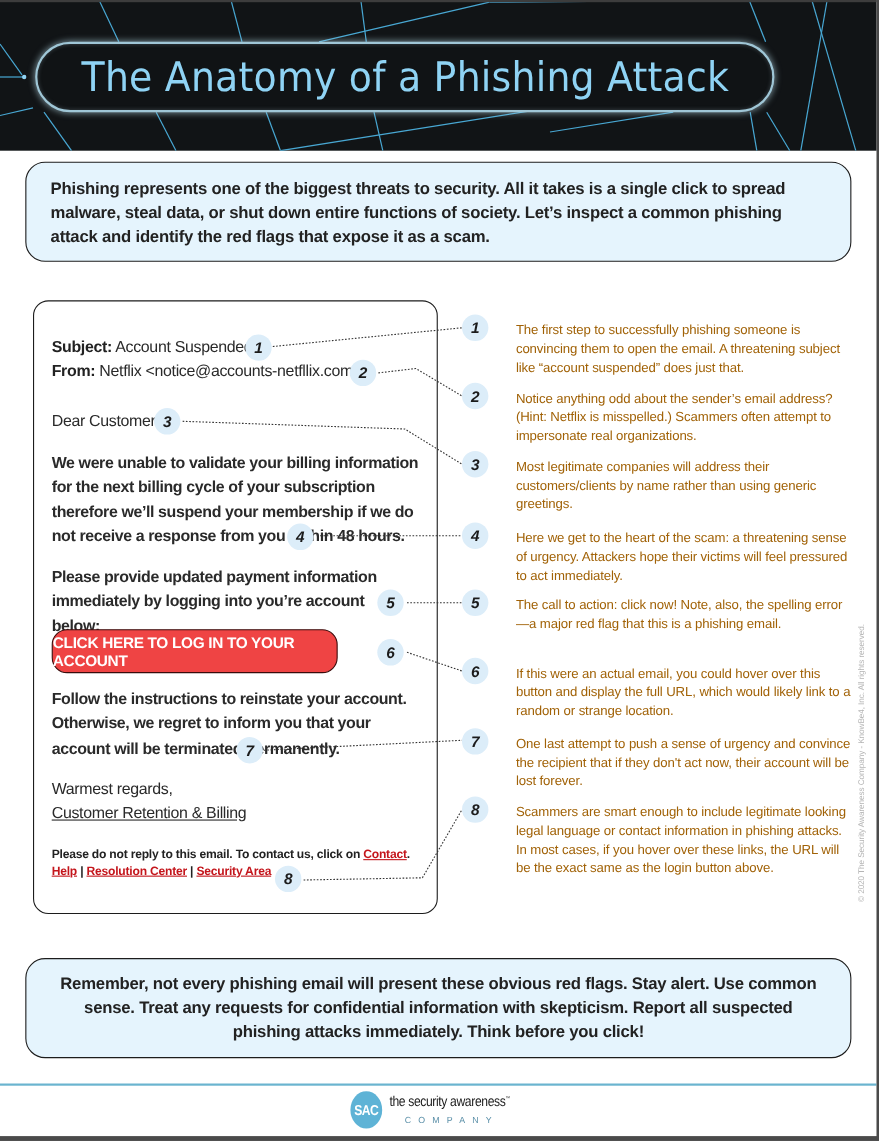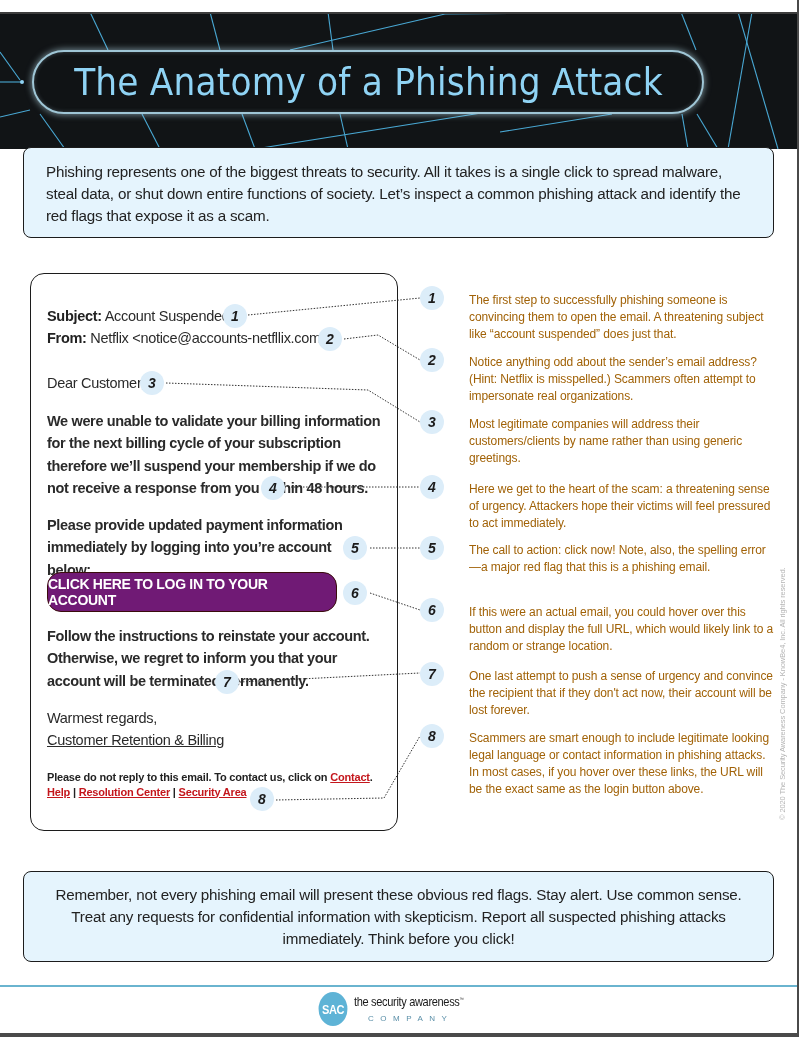--- a/index.html
+++ b/index.html
@@ -5,56 +5,56 @@
   * { box-sizing: border-box; margin: 0; padding: 0; }
   html, body { width: 799px; height: 1037px; overflow: hidden; background: #4a4a4a; }
   body { font-family: "Liberation Sans", sans-serif; color: #222; position: relative; }
   .page {
     position: absolute; left: 0; top: 0; width: 797px; height: 1033px;
     background: #ffffff; overflow: hidden;
   }
   
   .header {
     position: absolute; left: 0; top: 0; width: 797px; height: 137px;
-    background: #111416; overflow: hidden; margin-top: 12px;
+    background: #111416; overflow: hidden;
   }
   .header-top-edge { position: absolute; left: 0; top: 0; width: 799px; height: 2px; background: #3d3d3d; }
   .header svg.lines { position: absolute; left: 0; top: 0; }
   .title-pill {
     position: absolute; left: 32px; top: 38px; width: 672px; height: 64px;
     border-radius: 32px; border: 2px solid #9fc6d6;
     box-shadow: 0 0 6px 1px rgba(190,225,240,0.55), inset 0 0 4px rgba(190,225,240,0.25);
     background: #101315;
     display: flex; align-items: center; justify-content: center;
   }
   .title-pill h1 {
     font-family: "DejaVu Sans", sans-serif; font-weight: normal;
     font-size: 37px; letter-spacing: 0.2px; color: #8fd3f4;
     transform: scaleX(0.93);
   }
   
   .callout-box {
     position: absolute; left: 23px; width: 751px;
-    background: #e5f4fd; border: 1.5px solid #1c1c1c; border-radius: 8px;
-    padding: 12px 22px; font-weight: normal; font-size: 15.2px; line-height: 22px; color: #222;
+    background: #e5f4fd; border: 1.5px solid #1c1c1c; border-radius: 18px;
+    padding: 12px 22px; font-weight: bold; font-size: 15.2px; line-height: 22px; color: #222;
     letter-spacing: -0.2px;
   }
   .intro { top: 147px; height: 91px; padding-top: 13px; }
   .outro { top: 871px; height: 91px; padding-top: 12px; text-align: center; }
   
   .email {
     position: absolute; left: 30px; top: 273px; width: 368px; height: 558px;
     border: 1.5px solid #1c1c1c; border-radius: 14px; background: #fff;
   }
   .email .line { position: absolute; left: 16px; font-size: 14.5px; color: #2a2a2a; line-height: 22px; letter-spacing: -0.3px; white-space: nowrap; }
   .email .line b { color: #222; }
   .email .para { position: absolute; left: 16px; font-size: 14.5px; color: #2a2a2a; line-height: 22.3px; letter-spacing: -0.35px; font-weight: bold; }
   .login-btn {
-    position: absolute; left: 16px; top: 298px; width: 290px; height: 40px;
-    background: #701a75; border: 1.5px solid #3a0c0c; border-radius: 14px;
+    position: absolute; left: 16px; top: 298px; width: 260px; height: 40px;
+    background: #ef4444; border: 1.5px solid #3a0c0c; border-radius: 14px;
     color: #fff; font-weight: bold; font-size: 14px; letter-spacing: -0.3px;
     display: flex; align-items: center; justify-content: center; cursor: pointer;
   }
   .footer-note { position: absolute; left: 16px; top: 496px; font-size: 11px; font-weight: bold; color: #222; line-height: 14.5px; letter-spacing: -0.2px; white-space: nowrap; }
   .footer-note a { color: #c4161c; text-decoration: underline; }
   .badge {
     position: absolute; width: 24px; height: 24px; border-radius: 50%;
     background: #dcedf9; color: #1b1b1b; font-weight: bold; font-style: italic;
     font-size: 14px; display: flex; align-items: center; justify-content: center;
   }

